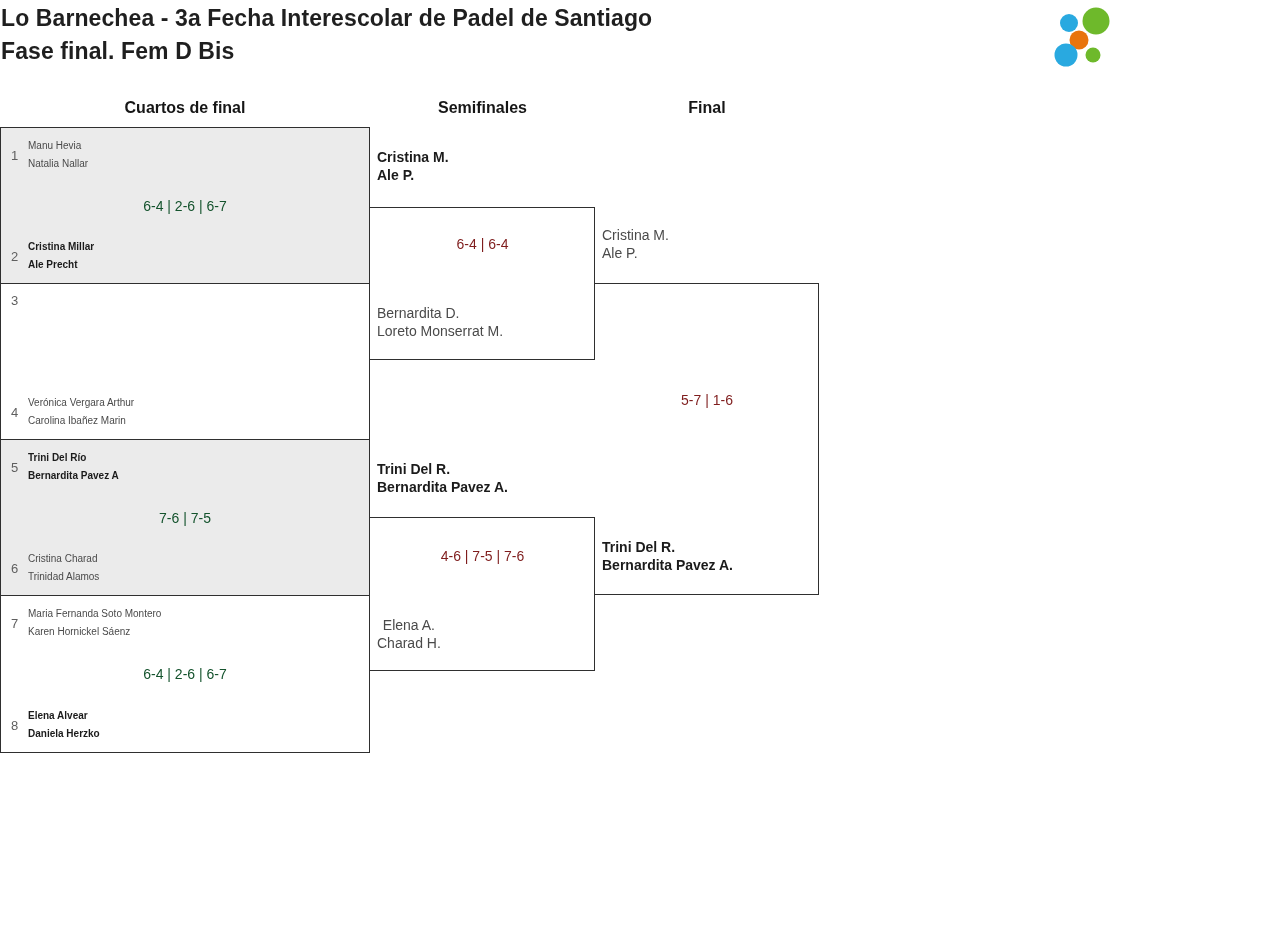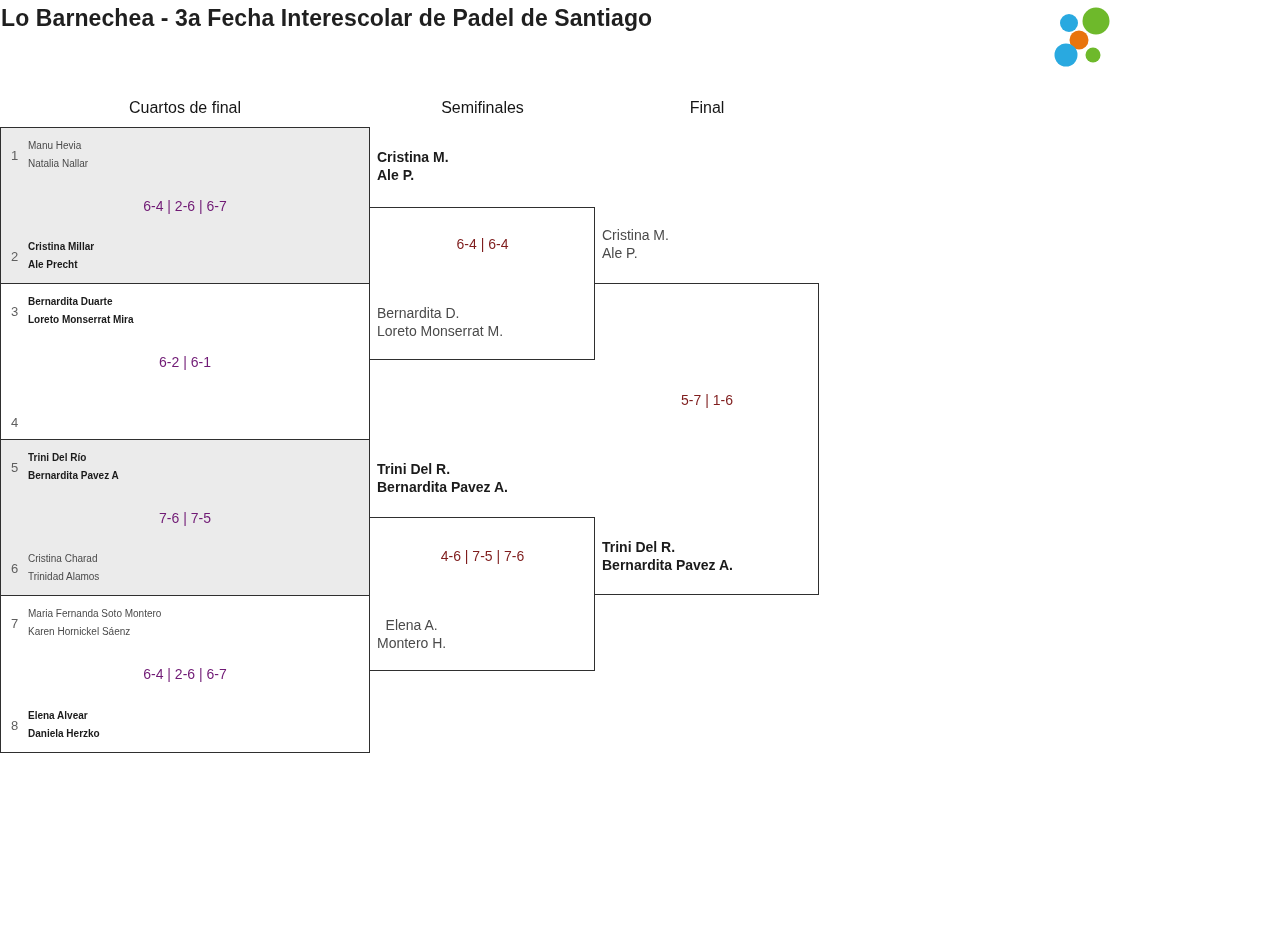--- a/index.html
+++ b/index.html
@@ -40,21 +40,21 @@
     letter-spacing: -2px;
     line-height: 70px;
     color: #6eb92b;
   }
 
   
   .round-header {
     position: absolute;
     top: 99px;
     font-size: 16px;
-    font-weight: 400;
+    font-weight: 700;
     color: #161616;
     text-align: center;
     line-height: 17px;
   }
   .rh-qf { left: 0; width: 370px; }
   .rh-sf { left: 370px; width: 225px; }
   .rh-f  { left: 595px; width: 224px; }
 
   
   .qf-column {
@@ -96,21 +96,21 @@
   .names .pl { display: block; white-space: nowrap; }
   .names.winner { color: #1b1b1b; font-weight: 700; }
 
   .score {
     position: absolute;
     left: 0; right: 0;
     top: 50%;
     transform: translateY(-50%);
     text-align: center;
     font-size: 14px;
-    color: #701a75;
+    color: #14532d;
   }
 
   
   .conn {
     position: absolute;
     border: 1px solid #2f2f2f;
     border-left: none;
     background: transparent;
   }
   .conn-sf1 { left: 370px; top: 207px; width: 225px; height: 153px; }
@@ -147,20 +147,21 @@
   .sc-f     { left: 595px; top: 392px; width: 224px; }
   .lbl-f-t2 { left: 602px; top: 538px; }
 </style>
 </head>
 <body>
 
 <div class="canvas">
 
   <h1 class="page-title">
     <span class="t-line">Lo Barnechea - 3a Fecha Interescolar de Padel de Santiago</span>
+    <span class="t-line">Fase final. Fem D Bis</span>
   </h1>
 
   <div class="logo">
     <svg class="logo-dots" width="66" height="66" viewBox="0 0 66 66">
       <circle cx="23" cy="19" r="9" fill="#29a9e0"></circle>
       <circle cx="50" cy="17" r="13.5" fill="#6eb92b"></circle>
       <circle cx="33" cy="36" r="9.5" fill="#e8740c"></circle>
       <circle cx="20" cy="51" r="11.5" fill="#29a9e0"></circle>
       <circle cx="47" cy="51" r="7.5" fill="#6eb92b"></circle>
     </svg>
@@ -186,28 +187,27 @@
         <span class="names winner">
           <span class="pl">Cristina Millar</span>
           <span class="pl">Ale Precht</span>
         </span>
       </div>
     </div>
 
     <div class="qf-box">
       <div class="team top">
         <span class="seed">3</span>
-        <span class="names winner">
-          <span class="pl">Bernardita Duarte</span>
-          <span class="pl">Loreto Monserrat Mira</span>
-        </span>
-      </div>
-      <div class="score">6-2 | 6-1</div>
+      </div>
       <div class="team bottom">
         <span class="seed">4</span>
+        <span class="names">
+          <span class="pl">Verónica Vergara Arthur</span>
+          <span class="pl">Carolina Ibañez Marin</span>
+        </span>
       </div>
     </div>
 
     <div class="qf-box gray">
       <div class="team top">
         <span class="seed">5</span>
         <span class="names winner">
           <span class="pl">Trini Del Río</span>
           <span class="pl">Bernardita Pavez A</span>
         </span>
@@ -256,21 +256,21 @@
     <span class="pl">Loreto Monserrat M.</span>
   </div>
 
   <div class="float-label lbl-sf2-t1 winner">
     <span class="pl">Trini Del R.</span>
     <span class="pl">Bernardita Pavez A.</span>
   </div>
   <div class="float-score sc-sf2">4-6 | 7-5 | 7-6</div>
   <div class="float-label lbl-sf2-t2">
     <span class="pl">Elena A.</span>
-    <span class="pl">Montero H.</span>
+    <span class="pl">Charad H.</span>
   </div>
 
   <div class="float-label lbl-f-t1">
     <span class="pl">Cristina M.</span>
     <span class="pl">Ale P.</span>
   </div>
   <div class="float-score sc-f">5-7 | 1-6</div>
   <div class="float-label lbl-f-t2 winner">
     <span class="pl">Trini Del R.</span>
     <span class="pl">Bernardita Pavez A.</span>

